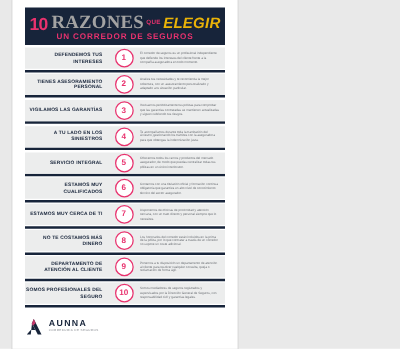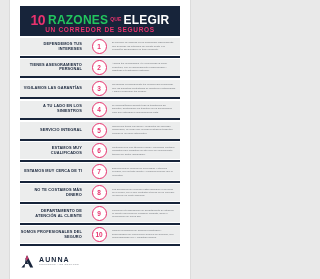--- a/index.html
+++ b/index.html
@@ -24,30 +24,31 @@
     position:absolute;left:0;top:5px;width:160px;
     text-align:center;
     white-space:nowrap;
     line-height:1;
   }
   .big10{
     color:#e8326e;font-size:14px;font-weight:bold;letter-spacing:-0.5px;
     vertical-align:middle;
   }
   .razones{
-    color:#22c55e;font-size:12px;font-weight:bold;letter-spacing:0.2px;
-    margin-left:3px;vertical-align:middle;
+    color:#a3a3a3;font-size:15px;font-weight:bold;letter-spacing:0.2px;
+    margin-left:3px;vertical-align:middle;font-family:Liberation Serif, serif;
   }
   .que{
     color:#e8326e;font-size:5px;font-weight:bold;letter-spacing:0.2px;
     margin:0 2px;vertical-align:middle;
   }
   .elegir{
-    color:#ffffff;font-size:12px;font-weight:bold;letter-spacing:0.2px;
+    color:#eab308;font-size:12px;font-weight:bold;letter-spacing:0.2px;
     vertical-align:middle;
+    font-style:italic;
   }
   .hdr-line2{
     position:absolute;left:0;top:20px;width:160px;
     text-align:center;
     color:#e8326e;font-size:6.5px;font-weight:bold;letter-spacing:0.7px;
     white-space:nowrap;
   }
   
   .rows{
     position:absolute;left:10px;top:38px;width:160px;

